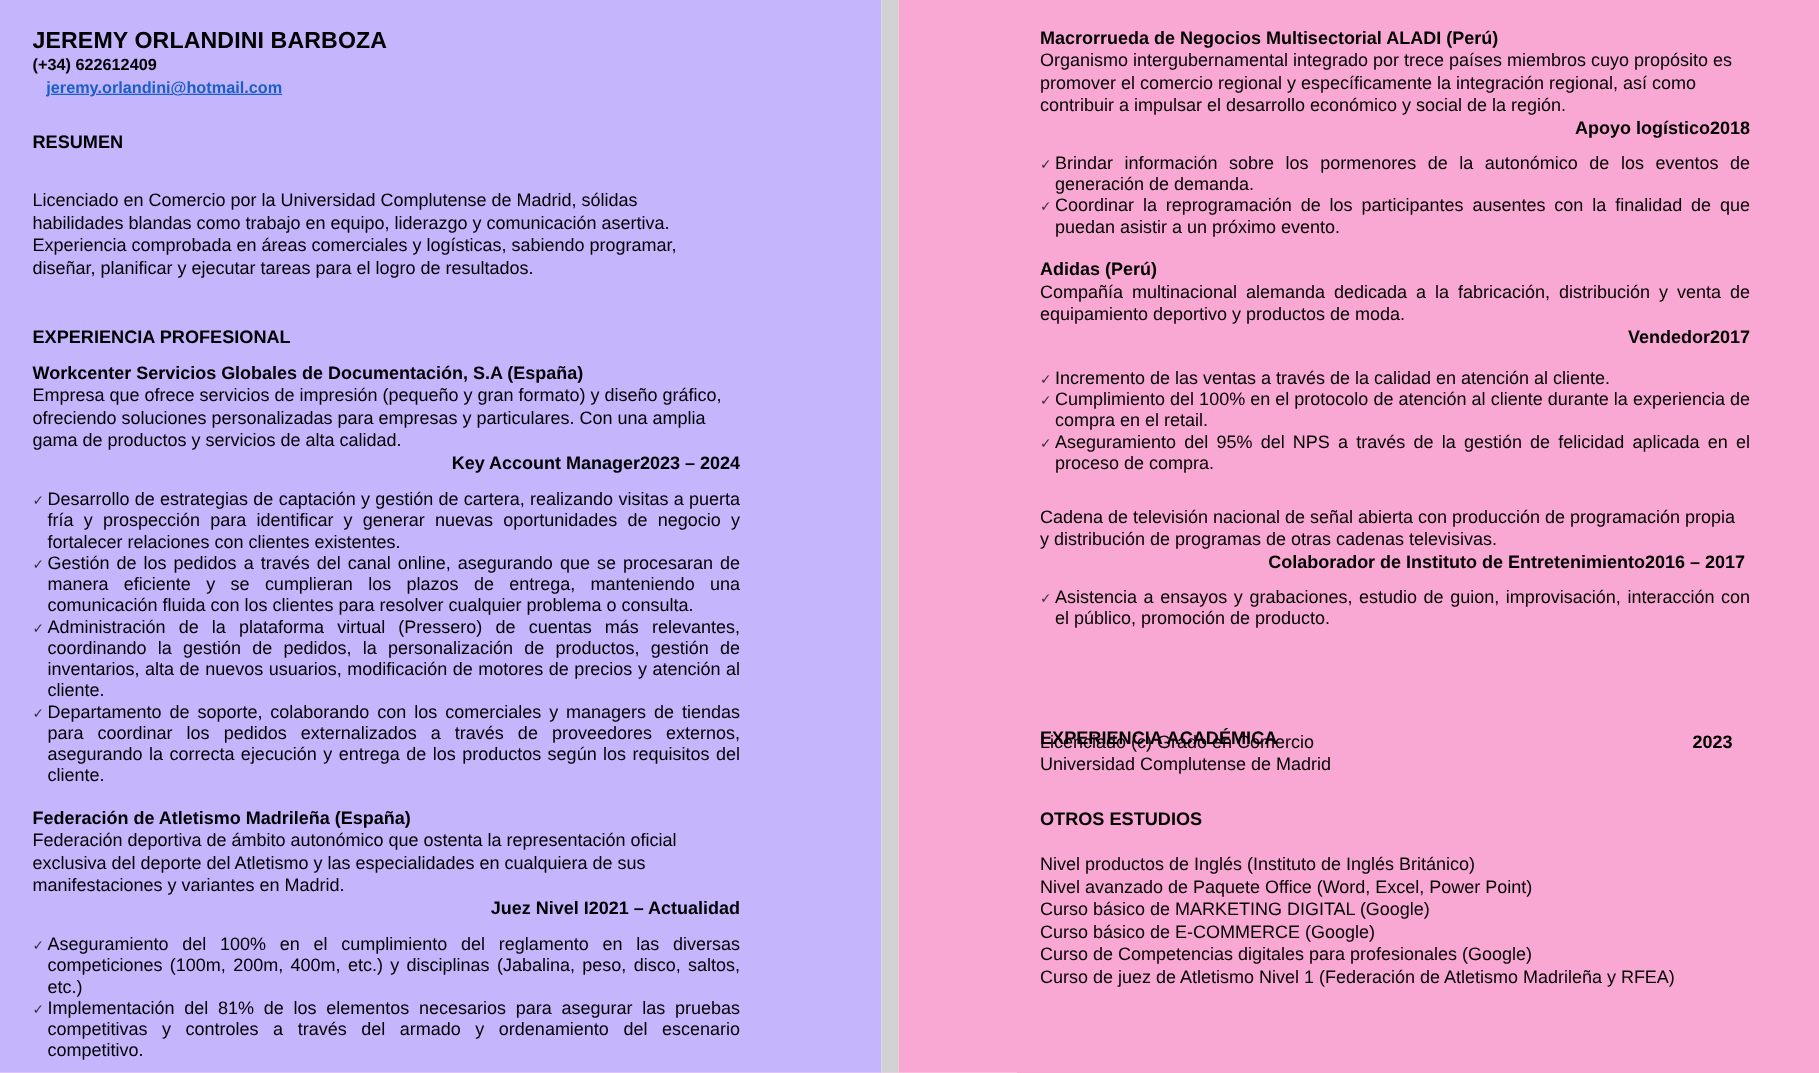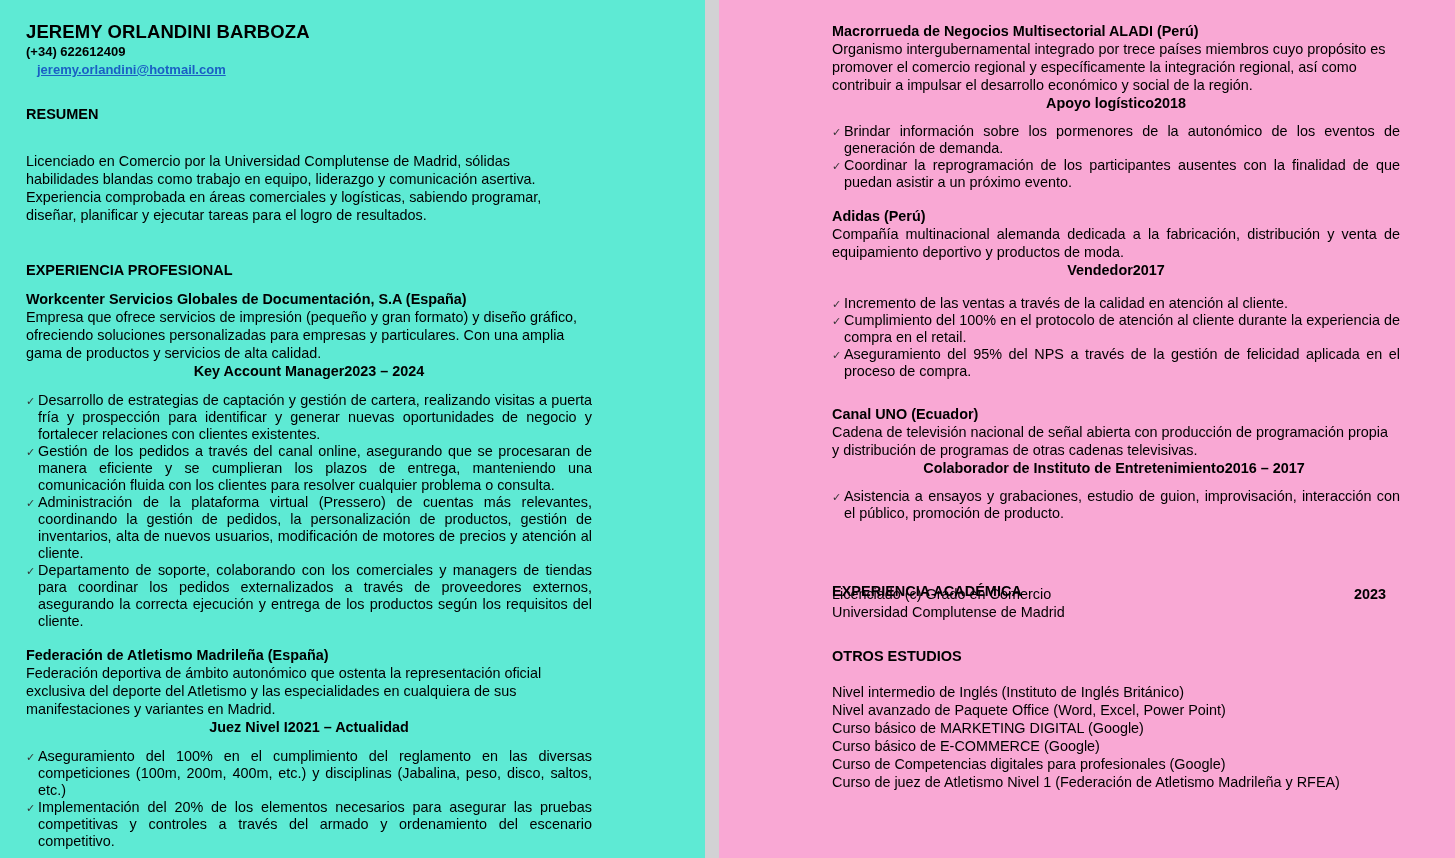--- a/index.html
+++ b/index.html
@@ -1,30 +1,30 @@
 <!DOCTYPE html>
 <html><head>
 <meta charset="utf-8">
 <style>
   html, body { margin:0; padding:0; }
   body { width:1455px; height:858px; overflow:hidden; background:#ffffff; position:relative;
          font-family:"Liberation Sans", sans-serif; color:#000; }
-  .page { position:absolute; top:0; height:858px; background:#5eead4; }
+  .page { position:absolute; top:0; height:858px; background:#c4b5fd; }
   #page-left { left:0; width:705px; }
   #gutter { position:absolute; left:705px; top:0; width:14px; height:858px; background:#d2d2d4; }
   #page-right { left:719px; width:736px; background:#f9a8d4; }
   .abs { position:absolute; }
   .name { font-weight:bold; font-size:18.5px; letter-spacing:0.1px; }
   .contact { font-weight:bold; font-size:13px; }
   .email { color:#1a5fc4; text-decoration:underline; font-weight:bold; font-size:13px;padding-left:11px; }
   .h2 { font-weight:bold; font-size:14.5px; }
   .txt { font-size:14.4px; line-height:18px; }
   .bold { font-weight:bold; }
   .justify { text-align:justify; }
-  .row { display:flex; justify-content:center; font-weight:bold; font-size:14.4px; line-height:18px; }
+  .row { display:flex; justify-content:flex-end; font-weight:bold; font-size:14.4px; line-height:18px; }
   ul.bul { list-style:none; margin:0; padding:0; }
   ul.bul li { position:relative; padding-left:12px; font-size:14.4px; line-height:17px; text-align:justify; }
   ul.bul li .chk { position:absolute; left:0; top:1px; font-size:11px; color:#333; }
   .lines div { font-size:14.4px; line-height:18px; }
 </style>
 </head>
 <body>
 
 <div class="page" id="page-left">
 
@@ -67,21 +67,21 @@
       <div>Federación deportiva de ámbito autonómico que ostenta la representación oficial</div>
       <div>exclusiva del deporte del Atletismo y las especialidades en cualquiera de sus</div>
       <div>manifestaciones y variantes en Madrid.</div>
     </div>
     <div class="row">
       <span>Juez Nivel I</span>
       <span>2021 – Actualidad</span>
     </div>
     <ul class="bul" style="margin-top:12px;">
       <li><span class="chk">✓</span><span>Aseguramiento del 100% en el cumplimiento del reglamento en las diversas competiciones (100m, 200m, 400m, etc.) y disciplinas (Jabalina, peso, disco, saltos, etc.)</span></li>
-      <li><span class="chk">✓</span><span>Implementación del 20% de los elementos necesarios para asegurar las pruebas competitivas y controles a través del armado y ordenamiento del escenario competitivo.</span></li>
+      <li><span class="chk">✓</span><span>Implementación del 81% de los elementos necesarios para asegurar las pruebas competitivas y controles a través del armado y ordenamiento del escenario competitivo.</span></li>
     </ul>
   </div>
 </div>
 
 <div id="gutter"></div>
 
 <div class="page" id="page-right">
 
   <div class="abs" style="left:113px;top:22px;width:568px;">
     <div class="txt bold">Macrorrueda de Negocios Multisectorial ALADI (Perú)</div>
@@ -108,21 +108,20 @@
       <span>2017</span>
     </div>
     <ul class="bul" style="margin-top:16px;">
       <li><span class="chk">✓</span><span>Incremento de las ventas a través de la calidad en atención al cliente.</span></li>
       <li><span class="chk">✓</span><span>Cumplimiento del 100% en el protocolo de atención al cliente durante la experiencia de compra en el retail.</span></li>
       <li><span class="chk">✓</span><span>Aseguramiento del 95% del NPS a través de la gestión de felicidad aplicada en el proceso de compra.</span></li>
     </ul>
   </div>
 
   <div class="abs" style="left:113px;top:405px;width:568px;">
-    <div class="txt bold">Canal UNO (Ecuador)</div>
     <div class="lines">
       <div>Cadena de televisión nacional de señal abierta con producción de programación propia</div>
       <div>y distribución de programas de otras cadenas televisivas.</div>
     </div>
     <div class="row" style="padding-right:4px;">
       <span>Colaborador de Instituto de Entretenimiento</span>
       <span>2016 – 2017</span>
     </div>
     <ul class="bul" style="margin-top:11px;">
       <li><span class="chk">✓</span><span>Asistencia a ensayos y grabaciones, estudio de guion, improvisación, interacción con el público, promoción de producto.</span></li>
@@ -133,20 +132,20 @@
   <div class="abs" style="left:113px;top:585px;width:554px;">
     <div class="txt" style="display:flex;justify-content:space-between;">
       <span>Licenciado (c) Grado en Comercio</span>
       <span class="bold">2023</span>
     </div>
     <div class="txt">Universidad Complutense de Madrid</div>
   </div>
 
   <div class="abs h2" style="left:113px;top:648px;">OTROS ESTUDIOS</div>
   <div class="abs lines" style="left:113px;top:683px;width:600px;">
-    <div>Nivel intermedio de Inglés (Instituto de Inglés Británico)</div>
+    <div>Nivel productos de Inglés (Instituto de Inglés Británico)</div>
     <div>Nivel avanzado de Paquete Office (Word, Excel, Power Point)</div>
     <div>Curso básico de MARKETING DIGITAL (Google)</div>
     <div>Curso básico de E-COMMERCE (Google)</div>
     <div>Curso de Competencias digitales para profesionales (Google)</div>
     <div>Curso de juez de Atletismo Nivel 1 (Federación de Atletismo Madrileña y RFEA)</div>
   </div>
 </div>
 
 </body></html>

